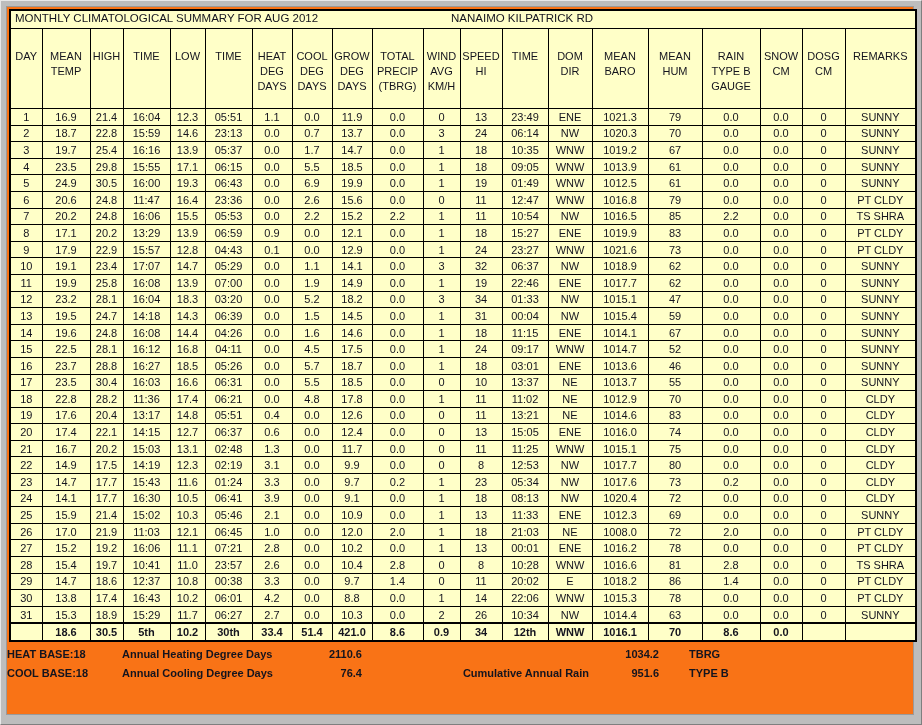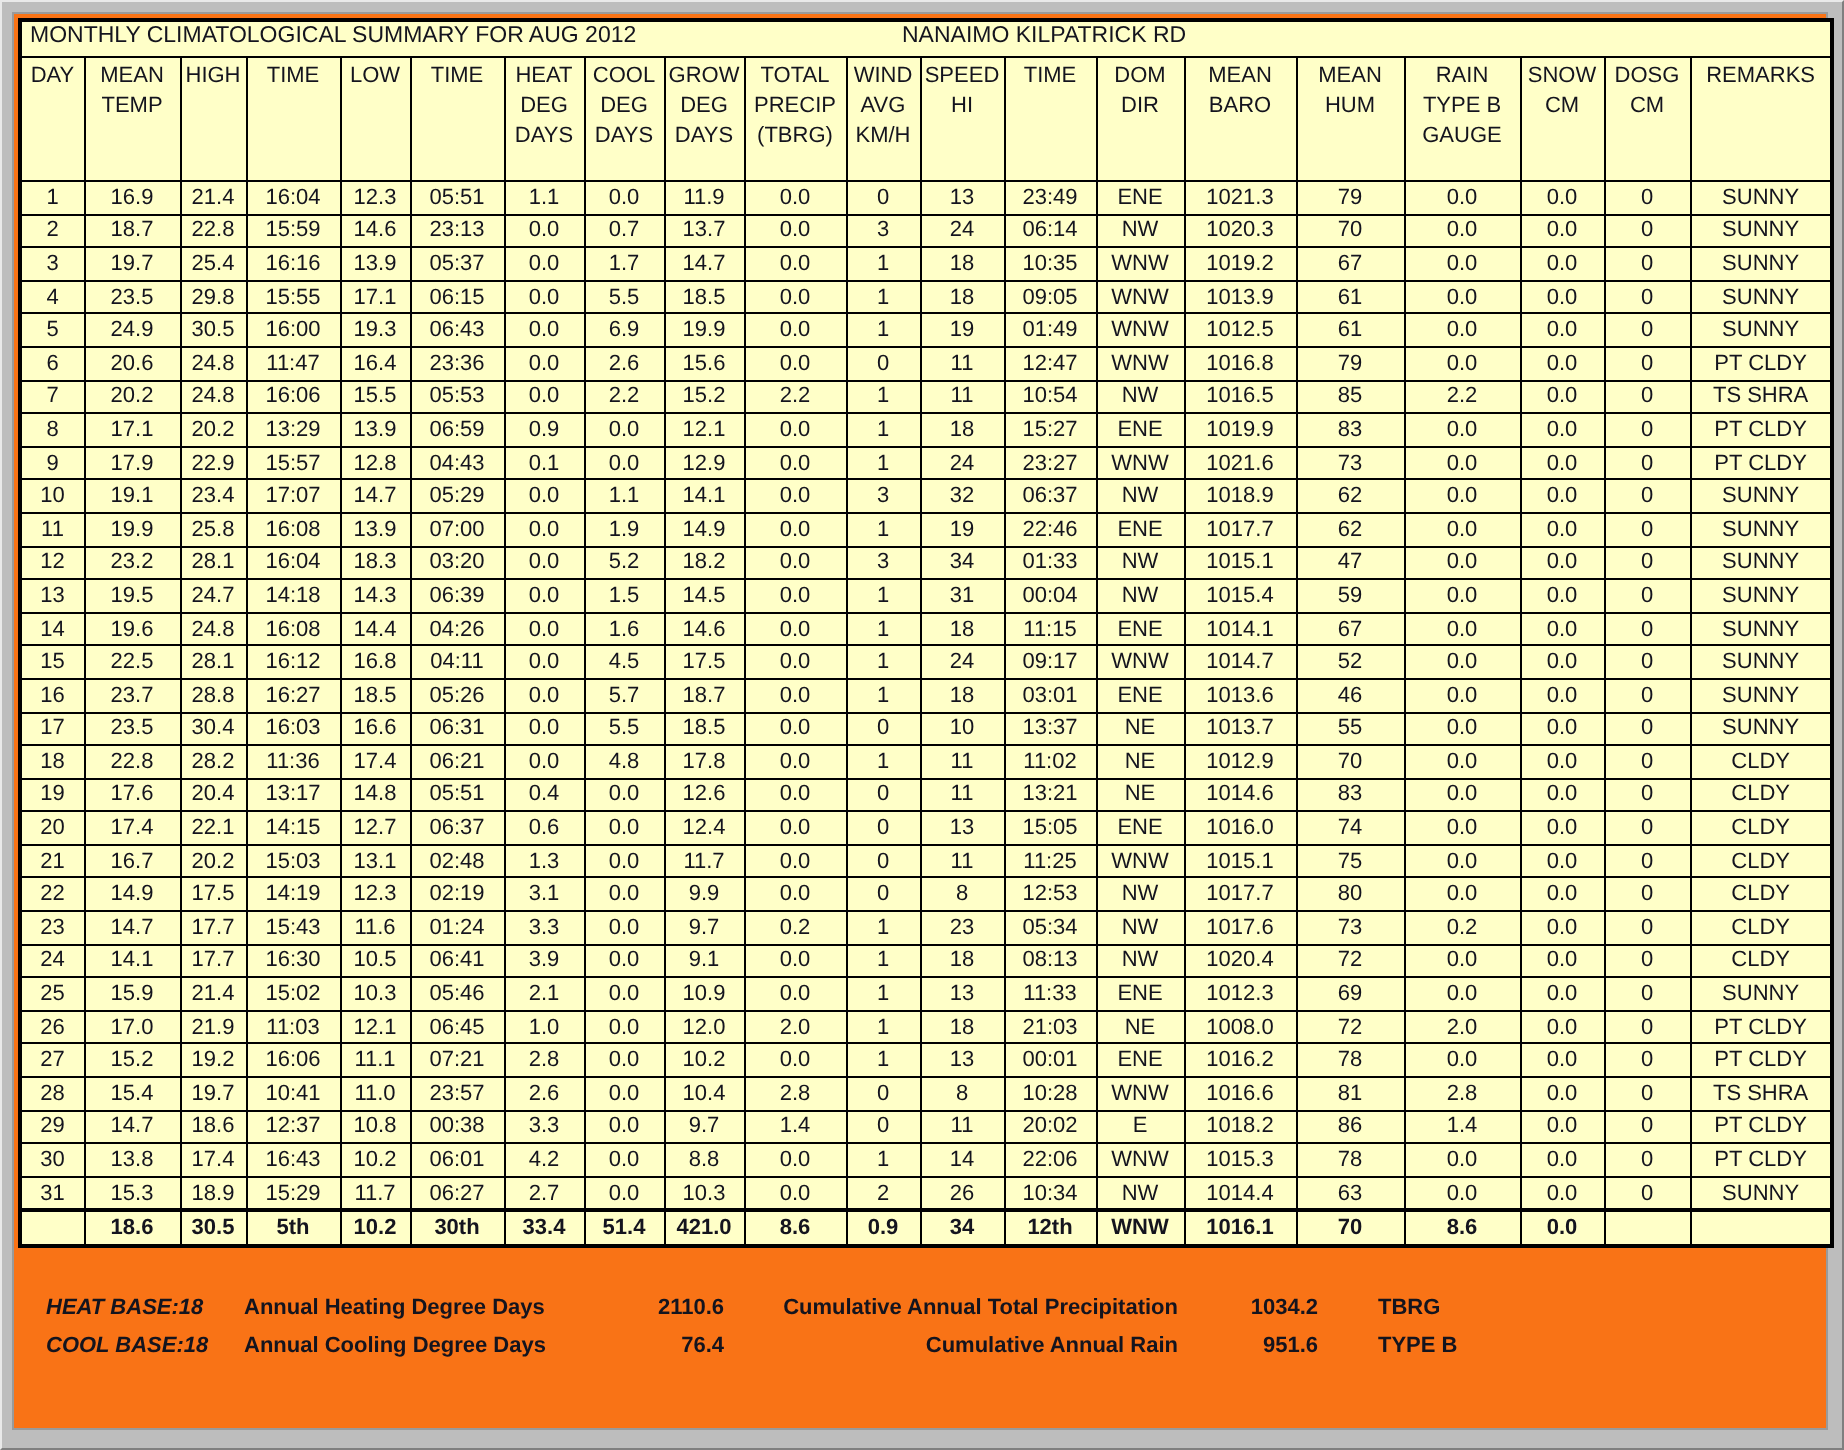--- a/index.html
+++ b/index.html
@@ -37,35 +37,35 @@
   }
   tr.title-row td {
     height:17px; text-align:left; position:relative;
     font-size:11.5px;
   }
   .title-wrap { position:relative; width:100%; height:100%; }
   .title-left  { position:absolute; left:4px;  top:1px; }
   .title-right { position:absolute; left:440px; top:1px; }
   tr.header-row th {
     height:59px; vertical-align:top;
-    font-weight:normal; line-height:15px; padding-top:2px;
+    font-weight:normal; line-height:15px; padding-top:20px;
     white-space:pre-line; font-size:11px;
   }
   tr.data-row td { height:15.6px; }
   tr.summary-row td {
     height:16px; font-weight:bold;
     border-top:2px solid #000; border-bottom:2px solid #000;
   }
   .footer {
     position:absolute; left:0; top:638px; width:906px;
     font-size:11px; font-weight:bold; color:#14141e;
   }
   .footer-line { position:relative; height:19px; }
   .footer-line span { position:absolute; top:3px; white-space:nowrap; }
-  .fl-label  { left:16px;font-style:italic; }
+  .fl-label  { left:0; }
   .fl-desc   { left:115px; }
   .fl-value  { left:255px; width:100px; text-align:right; }
   .fl-desc2  { left:350px; width:232px; text-align:right; }
   .fl-value2 { left:582px; width:70px;  text-align:right; }
   .fl-tag    { left:682px; }
 </style>
 </head>
 <body>
 
 <div class="frame">
@@ -851,21 +851,20 @@
             <td></td>
           </tr>
         </tbody>
     </table>
 
     <div class="footer" id="footer">
         <div class="footer-line">
           <span class="fl-label">HEAT BASE:18</span>
           <span class="fl-desc">Annual Heating Degree Days</span>
           <span class="fl-value">2110.6</span>
-          <span class="fl-desc2">Cumulative Annual Total Precipitation</span>
           <span class="fl-value2">1034.2</span>
           <span class="fl-tag">TBRG</span>
         </div>
         <div class="footer-line">
           <span class="fl-label">COOL BASE:18</span>
           <span class="fl-desc">Annual Cooling Degree Days</span>
           <span class="fl-value">76.4</span>
           <span class="fl-desc2">Cumulative Annual Rain</span>
           <span class="fl-value2">951.6</span>
           <span class="fl-tag">TYPE B</span>

